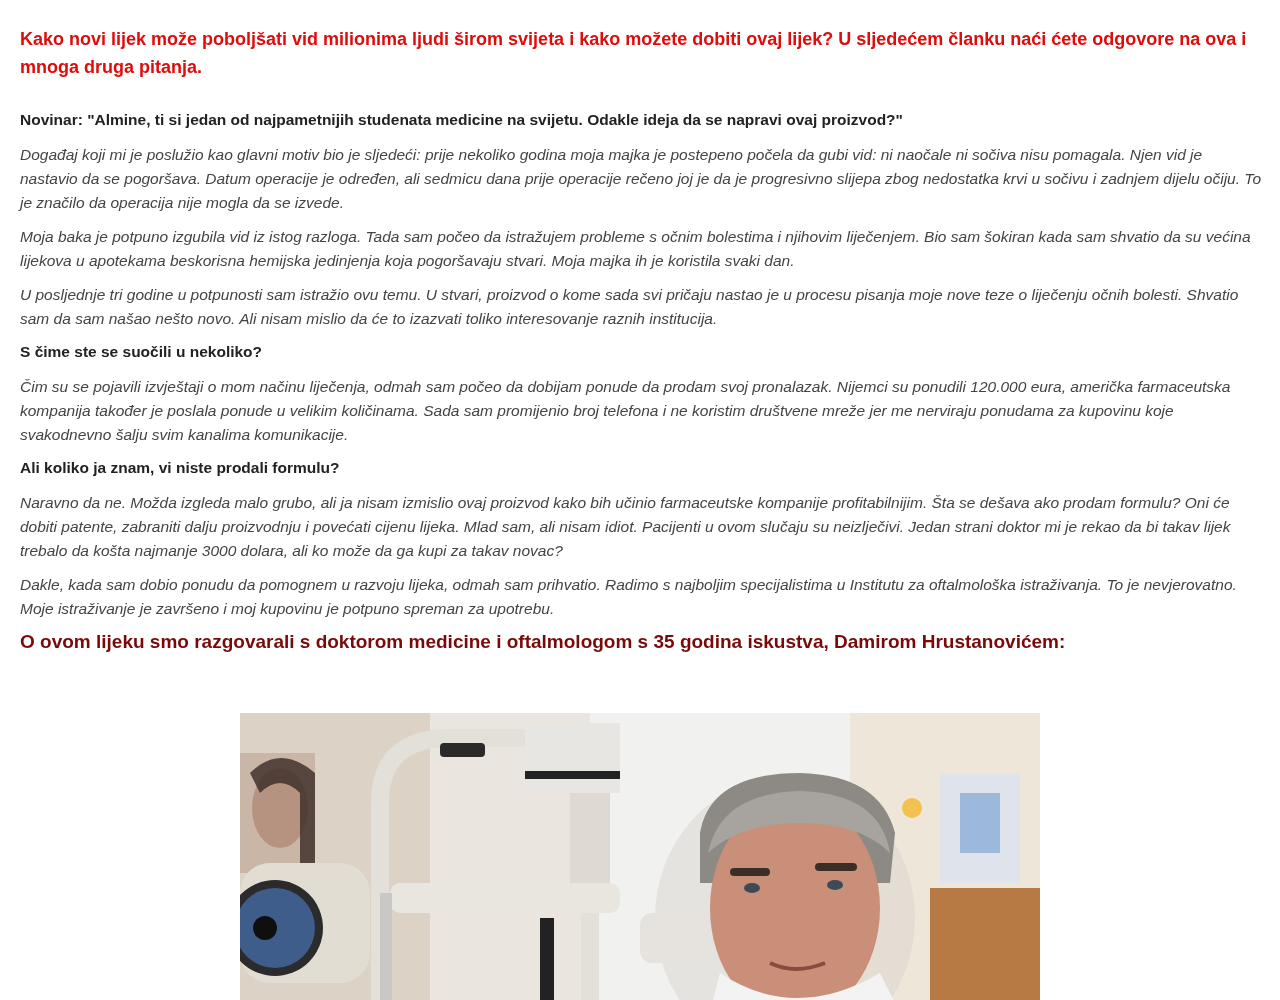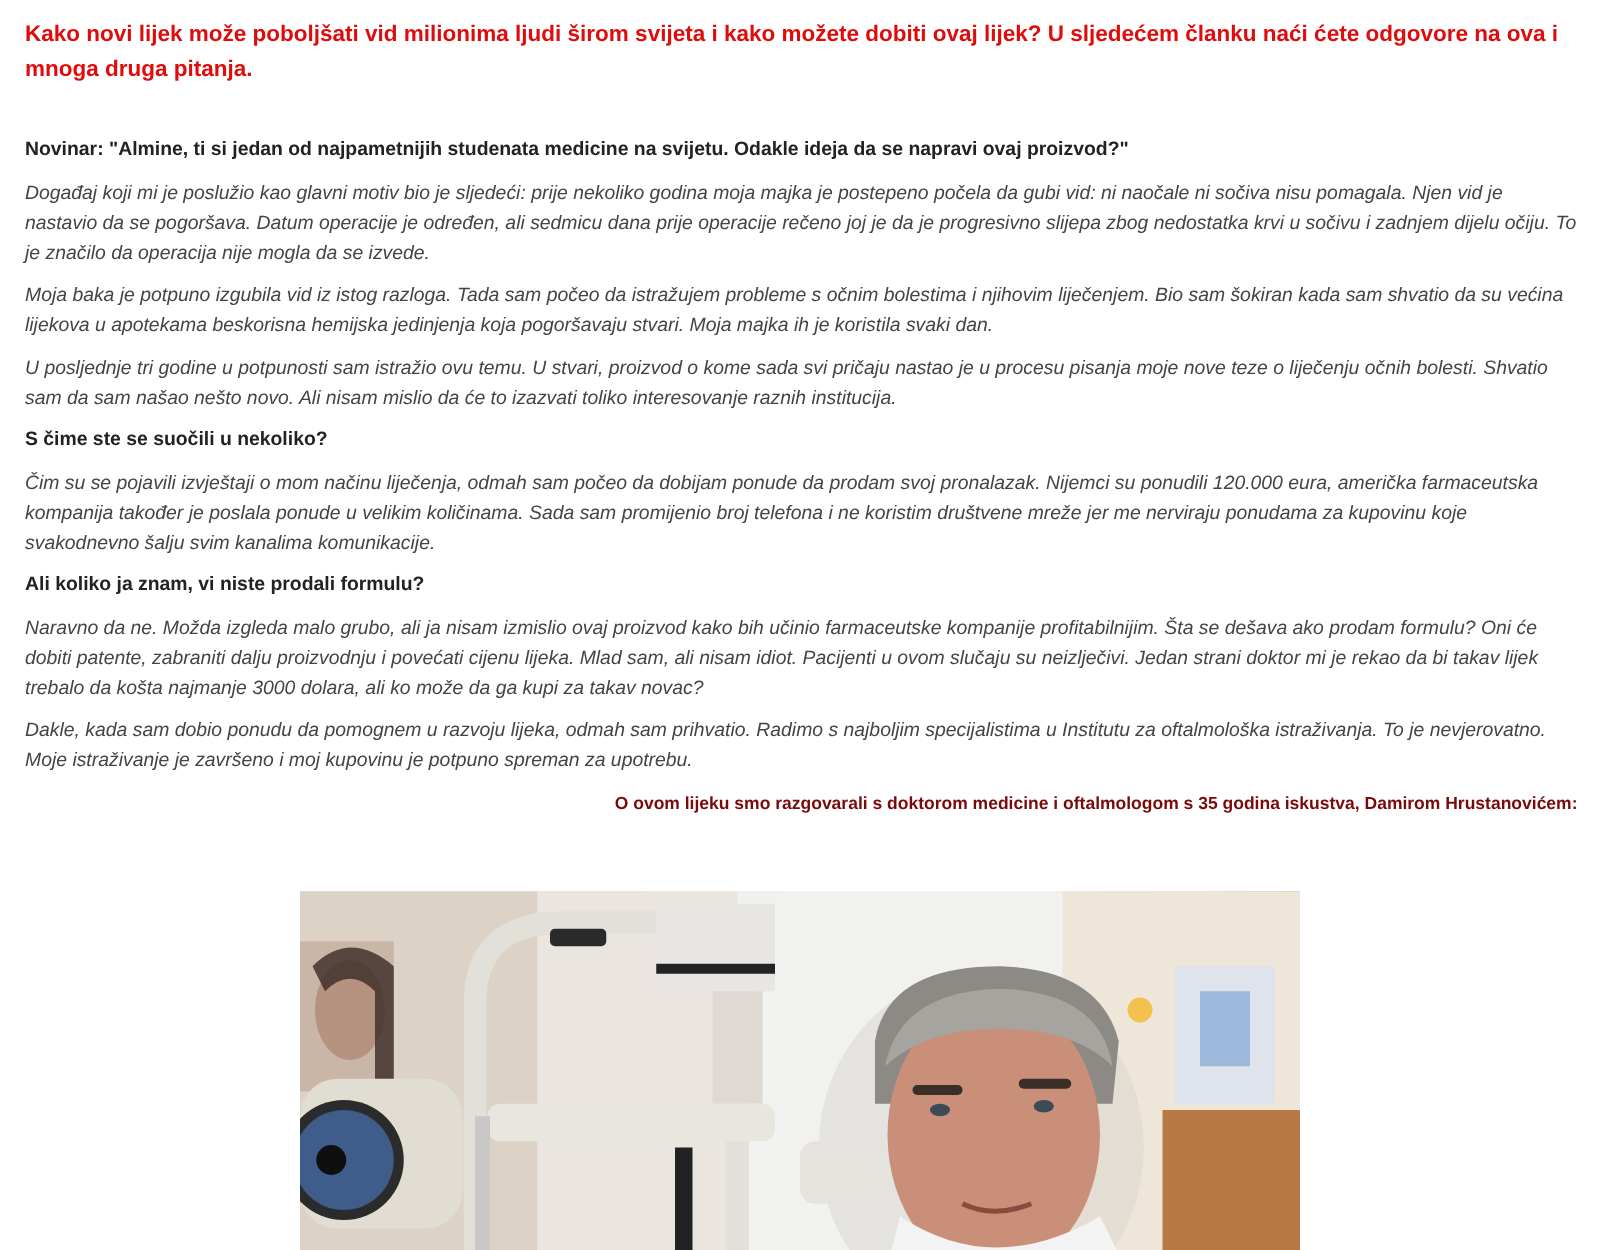--- a/index.html
+++ b/index.html
@@ -6,33 +6,33 @@
   body {
     width: 1280px; height: 1000px; overflow: hidden; position: relative;
     font-family: "Liberation Sans", sans-serif;
   }
   .page { position: absolute; left: 0; top: 0; width: 1280px; }
   .cut-line {
     position: absolute; left: 20px; top: -10px; width: 1200px; height: 14px;
     font-size: 16px; color: #333; line-height: 14px; overflow: hidden; white-space: nowrap;
   }
   .lead {
-    position: absolute; left: 20px; top: 13px; width: 1240px;
+    position: absolute; left: 20px; top: 25px; width: 1240px;
     color: #e00b0b; font-weight: bold; font-size: 18px; line-height: 28px;
     margin: 0;
   }
   .content { position: absolute; left: 20px; top: 109px; width: 1242px; }
   .q {
     font-weight: bold; color: #222; font-size: 15.5px; line-height: 22px; margin: 0 0 12px 0;
   }
   .a {
     font-style: italic; color: #444; font-size: 15.5px; line-height: 24px; margin: 0 0 10px 0;
   }
   .intro-red {
-    font-weight: bold; color: #7a0a0a; font-size: 14px; line-height: 22px; margin: 0; text-align: right;
+    font-weight: bold; color: #7a0a0a; font-size: 19px; line-height: 22px; margin: 0;
   }
   .photo {
     position: absolute; left: 240px; top: 713px; width: 800px; height: 300px; overflow: hidden;
     background: linear-gradient(90deg, #d9cfc3 0%, #e9e4dc 35%, #eef1f3 55%, #f2ede6 75%, #d9b892 100%);
   }
   .photo svg { display: block; }
 </style>
 </head>
 <body>
 

